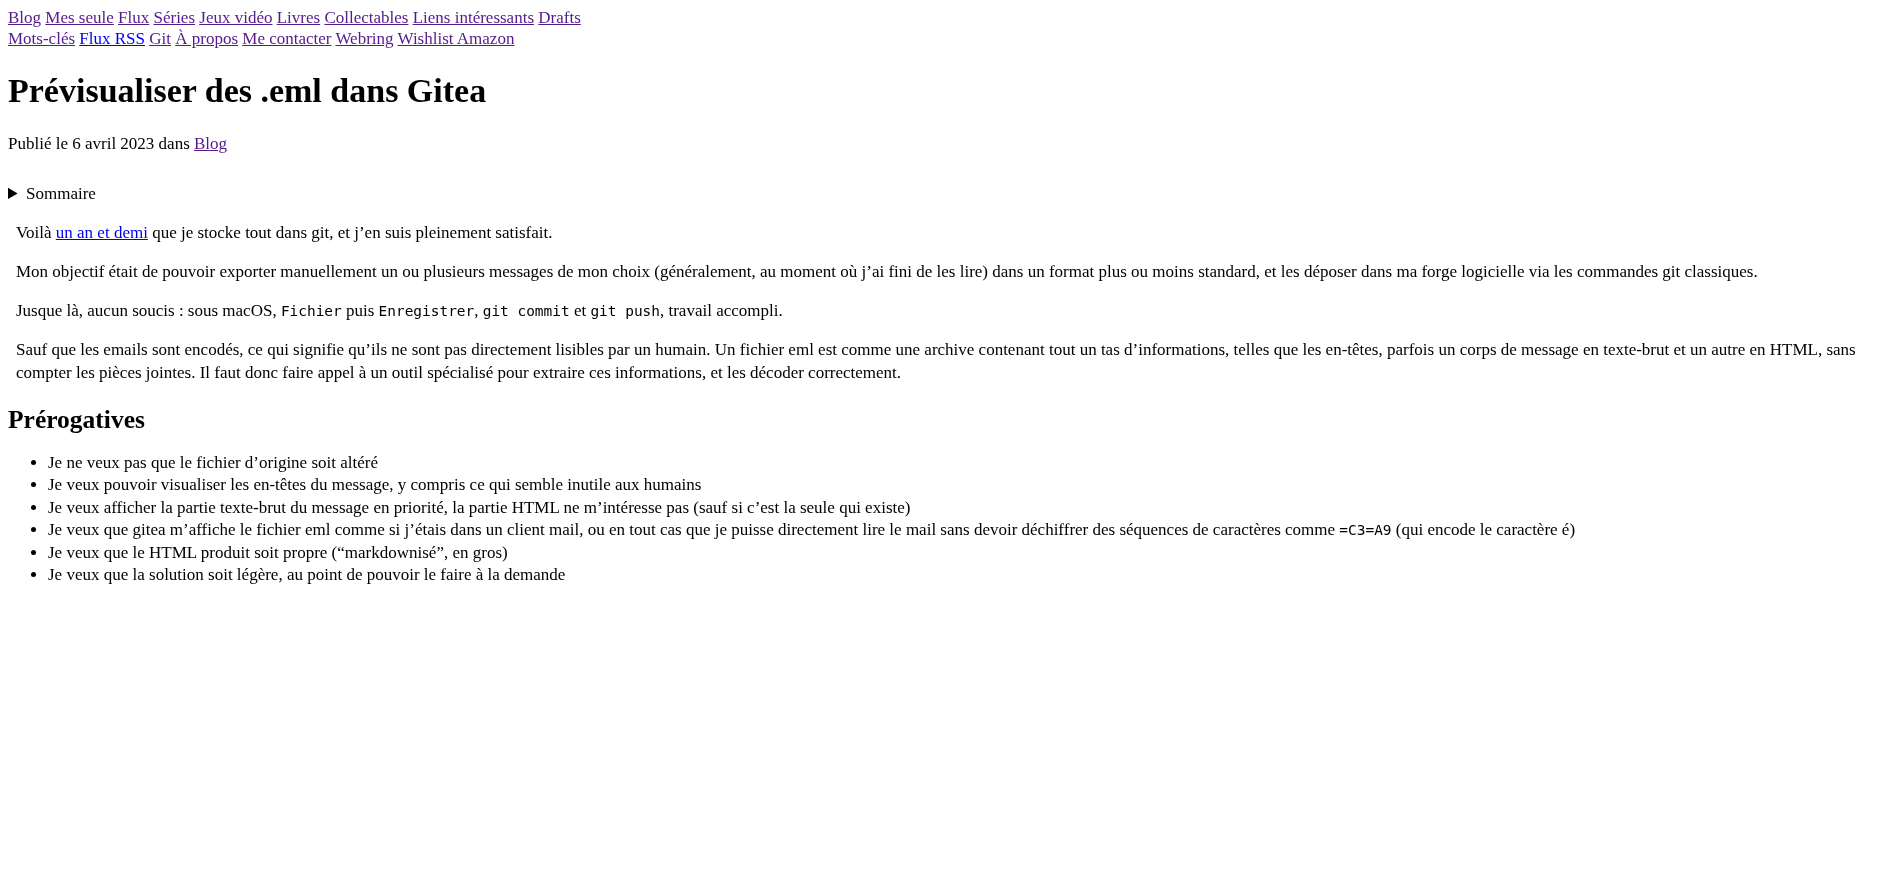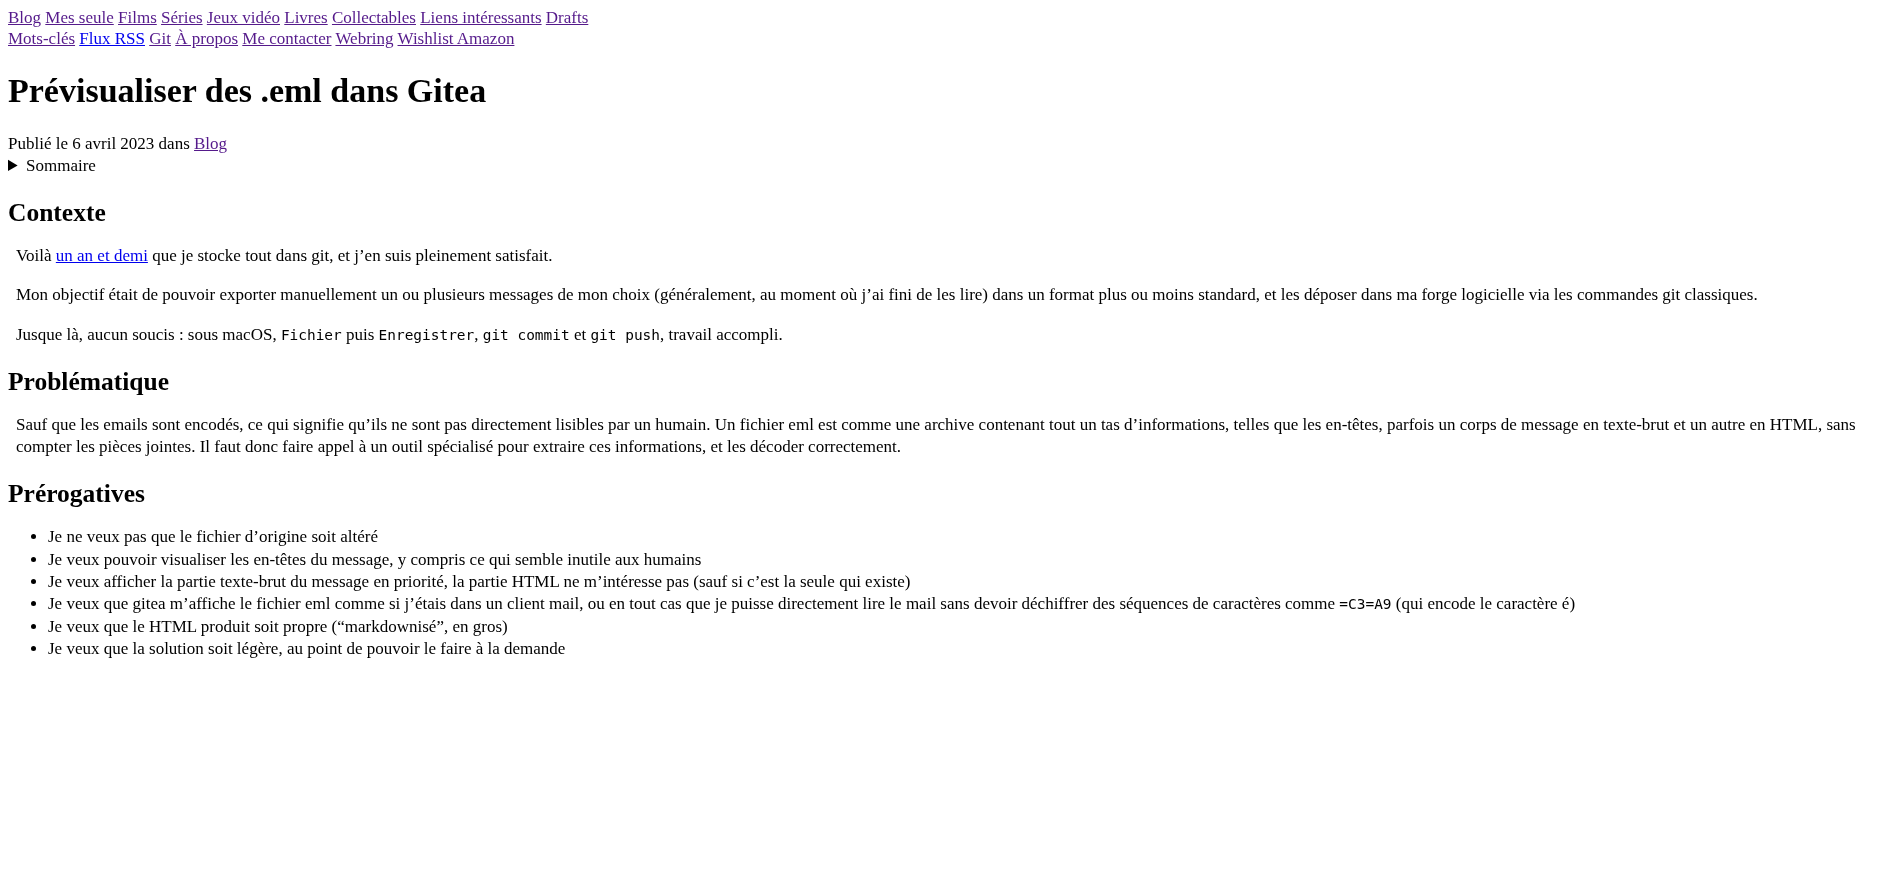--- a/index.html
+++ b/index.html
@@ -16,51 +16,49 @@
   nav{margin:0 0 2px 0;}
   .nav-row{line-height:1.22;}
   a{text-decoration:underline;cursor:pointer;}
   a.visited{color:var(--visited,#551A8B);}
   a.unvisited{color:var(--unvisited,#0000EE);}
   h1{font-size:2em;font-weight:bold;margin:0.67em 0;}
   h2{font-size:1.5em;font-weight:bold;margin:0.83em 0 0.6em 0;}
   p{margin:1em 8px;line-height:1.3;}
   .meta{margin:0;line-height:1.3;}
   details{margin:0;}
-  summary{cursor:pointer;line-height:1.3;}
+  summary{cursor:pointer;line-height:1.3;margin-top:28px;}
   ul{margin:1em 0;padding-left:40px;}
   li{line-height:1.32;}
   code{font-family:"DejaVu Sans Mono","Liberation Mono",monospace;font-size:0.85em;}
   em{font-style:italic;}
 </style>
 </head>
 <body>
 
 <nav>
-  <div class="nav-row"><a class="visited">Blog</a> <a class="visited">Mes seule</a> <a class="visited">Films</a> <a class="visited">Séries</a> <a class="visited">Jeux vidéo</a> <a class="visited">Livres</a> <a class="visited">Collectables</a> <a class="visited">Liens intéressants</a> <a class="visited">Drafts</a></div>
+  <div class="nav-row"><a class="visited">Blog</a> <a class="visited">Mes seule</a> <a class="visited">Flux</a> <a class="visited">Séries</a> <a class="visited">Jeux vidéo</a> <a class="visited">Livres</a> <a class="visited">Collectables</a> <a class="visited">Liens intéressants</a> <a class="visited">Drafts</a></div>
   <div class="nav-row"><a class="visited">Mots-clés</a> <a class="unvisited">Flux RSS</a> <a class="visited">Git</a> <a class="visited">À propos</a> <a class="visited">Me contacter</a> <a class="visited">Webring</a> <a class="visited">Wishlist Amazon</a></div>
 </nav>
 
 <h1>Prévisualiser des .eml dans Gitea</h1>
 
 <div class="meta"><span>Publié le 6 avril 2023 dans </span><a class="visited">Blog</a></div>
 
 <details>
   <summary>Sommaire</summary>
 </details>
 
 <section>
-  <h2>Contexte</h2>
   <p>Voilà <a class="unvisited">un an et demi</a> que je stocke tout dans git, et j’en suis pleinement satisfait.</p>
   <p>Mon objectif était de pouvoir exporter manuellement un ou plusieurs messages de mon choix (généralement, au moment où j’ai fini de les lire) dans un format plus ou moins standard, et les déposer dans ma forge logicielle via les commandes git classiques.</p>
   <p>Jusque là, aucun soucis : sous macOS, <code>Fichier</code> puis <code>Enregistrer</code>, <code>git commit</code> et <code>git push</code>, travail accompli.</p>
 </section>
 
 <section>
-  <h2>Problématique</h2>
   <p>Sauf que les emails sont encodés, ce qui signifie qu’ils ne sont pas directement lisibles par un humain. Un fichier eml est comme une archive contenant tout un tas d’informations, telles que les en-têtes, parfois un corps de message en texte-brut et un autre en HTML, sans compter les pièces jointes. Il faut donc faire appel à un outil spécialisé pour extraire ces informations, et les décoder correctement.</p>
 </section>
 
 <section>
   <h2>Prérogatives</h2>
   <ul>
       <li>Je ne veux pas que le fichier d’origine soit altéré</li>
       <li>Je veux pouvoir visualiser les en-têtes du message, y compris ce qui semble inutile aux humains</li>
       <li>Je veux afficher la partie texte-brut du message en priorité, la partie HTML ne m’intéresse pas (sauf si c’est la seule qui existe)</li>
       <li>Je veux que gitea m’affiche le fichier eml comme si j’étais dans un client mail, ou en tout cas que je puisse directement lire le mail sans devoir déchiffrer des séquences de caractères comme <code>=C3=A9</code> (qui encode le caractère é)</li>

